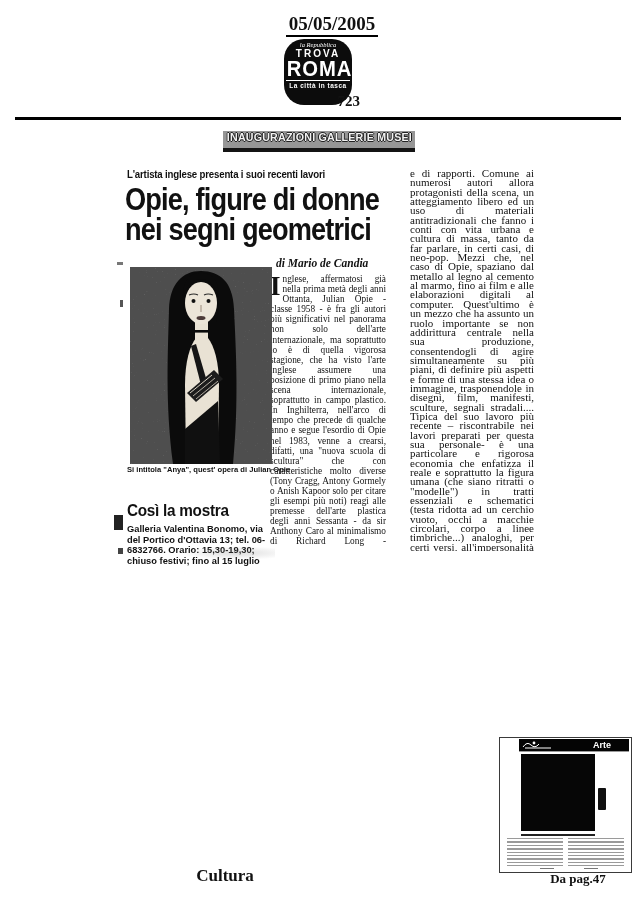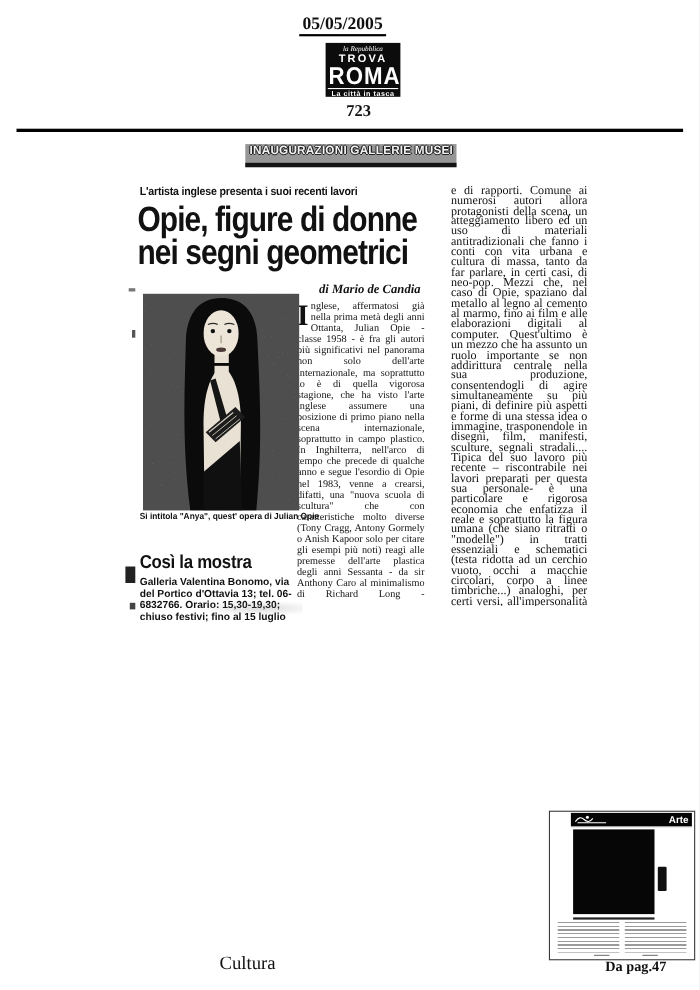--- a/index.html
+++ b/index.html
@@ -1,44 +1,44 @@
 <!DOCTYPE html>
 <html><head>
 <meta charset="utf-8">
 <style>
   html,body{margin:0;padding:0;background:#e8e8e8;}
   .page{position:relative;width:636px;height:900px;background:#ffffff;overflow:hidden;
         font-family:"Liberation Serif",serif;color:#111;}
   .abs{position:absolute;}
 
   
-  .date{left:272px;top:13px;width:120px;text-align:left;font-weight:bold;font-size:16px;}
+  .date{left:272px;top:13px;width:120px;text-align:center;font-weight:bold;font-size:19px;}
   .date span{display:inline-block;border-bottom:2px solid #000;padding:0 3px 0 3px;}
-  .logo{left:296px;top:39px;width:68px;height:49px;background:#0c0c0c;color:#fff;text-align:center;
-        font-family:"Liberation Sans",sans-serif;}
+  .logo{left:284px;top:39px;width:68px;height:66px;background:#0c0c0c;color:#fff;text-align:center;
+        font-family:"Liberation Sans",sans-serif;border-radius:20px;}
   .logo .masthead{font-family:"Liberation Serif",serif;font-style:italic;font-size:6.5px;line-height:8px;padding-top:2px;}
   .logo .trova{font-weight:bold;font-size:10px;line-height:10px;letter-spacing:2px;}
   .logo .roma{font-weight:bold;font-size:22px;line-height:20px;letter-spacing:1px;transform:scaleX(0.92);transform-origin:50% 0;}
   .logo .tagline{font-weight:bold;font-size:6.5px;line-height:9px;letter-spacing:0.5px;border-top:1px solid #fff;margin:1px 2px 0 2px;}
-  .issue{left:292px;top:93px;width:68px;text-align:center;font-weight:bold;font-size:15px;}
+  .issue{left:292px;top:93px;width:68px;text-align:right;font-weight:bold;font-size:15px;}
   .rule{left:15px;top:117px;width:606px;height:3px;background:#000;}
 
   
   .tab{left:223px;top:131px;width:192px;height:17px;background:#969696;border-bottom:4px solid #141414;
        display:flex;align-items:flex-start;justify-content:center;}
   .tab span{font-family:"Liberation Sans",sans-serif;font-weight:bold;font-size:11px;color:#f2f2f2;
        letter-spacing:0.2px;transform:scaleX(0.97);white-space:nowrap;
        text-shadow:1px 0 0 #222,-1px 0 0 #222,0 1px 0 #222,0 -1px 0 #222;}
 
   
   .kicker{left:127px;top:168px;width:270px;font-family:"Liberation Sans",sans-serif;font-weight:bold;
           font-size:10.5px;letter-spacing:-0.2px;transform:scaleX(0.92);transform-origin:0 0;white-space:nowrap;}
   .headline{left:125px;top:184px;font-family:"Liberation Sans",sans-serif;font-weight:bold;
             font-size:32px;line-height:30px;letter-spacing:-1px;transform:scaleX(0.85);transform-origin:0 0;white-space:nowrap;}
-  .byline{left:290px;top:257px;font-weight:bold;font-style:italic;font-size:11.5px;}
+  .byline{left:276px;top:257px;font-weight:bold;font-style:italic;font-size:11.5px;}
   .col{font-family:"Liberation Serif",serif;text-align:justify;overflow:hidden;}
   .col1{left:270px;top:274px;width:116px;height:273px;font-size:9.3px;line-height:10.1px;}
   .col2{left:376px;top:169px;width:124px;height:382px;font-size:11px;line-height:9.35px;margin-left:34px;}
   .dropcap{float:left;font-size:27px;line-height:23px;font-weight:bold;margin:1px 2px 0 0;}
 
   
   .photo{left:130px;top:267px;width:142px;height:197px;}
   .caption{left:127px;top:465px;width:150px;font-family:"Liberation Sans",sans-serif;font-weight:bold;
            font-size:8px;transform:scaleX(0.95);transform-origin:0 0;white-space:nowrap;}
 
@@ -52,33 +52,33 @@
           background:radial-gradient(ellipse at 60% 50%, rgba(120,120,120,0.25), rgba(120,120,120,0) 70%);}
 
   
   .mark{background:#222;}
 
   
   .thumb{left:499px;top:737px;width:131px;height:134px;border:1px solid #3a3a3a;background:#fff;}
   .thumb .t-bar{position:absolute;left:19px;top:1px;width:110px;height:12px;background:#040404;
         display:flex;align-items:center;justify-content:flex-end;}
   .thumb .t-bar .t-label{color:#fff;font-family:"Liberation Sans",sans-serif;font-weight:bold;
-        font-size:9px;line-height:9px;padding-right:3px;}
+        font-size:9px;line-height:9px;padding-right:18px;}
   .thumb .t-subline{position:absolute;left:19px;top:13px;width:110px;height:1px;background:#9a9a9a;}
   .thumb .t-img{position:absolute;left:21px;top:16px;width:74px;height:77px;background:#060606;}
   .thumb .t-tab{position:absolute;left:98px;top:50px;width:8px;height:22px;background:#101010;border-radius:1px;}
   .thumb .t-head{position:absolute;left:21px;top:96px;width:74px;height:2px;background:#222;}
   .thumb .t-text{position:absolute;top:100px;height:28px;
         background:repeating-linear-gradient(to bottom,#9a9a9a 0 1.3px,transparent 1.3px 3.4px);}
   .thumb .t-text.c1{left:7px;width:56px;}
   .thumb .t-text.c2{left:68px;width:56px;}
   .thumb .t-dash{position:absolute;top:130px;height:1px;background:#777;}
 
   
-  .cultura{left:160px;top:866px;width:130px;text-align:center;font-weight:normal;font-size:17px;}
+  .cultura{left:160px;top:866px;width:130px;text-align:center;font-weight:bold;font-size:17px;}
   .dapag{left:512px;top:871px;width:132px;text-align:center;font-weight:bold;font-size:13px;}
 </style>
 </head>
 <body>
 
 <div class="page">
 
   <div class="abs date"><span>05/05/2005</span></div>
   <div class="abs logo">
     <div class="masthead">la Repubblica</div>

